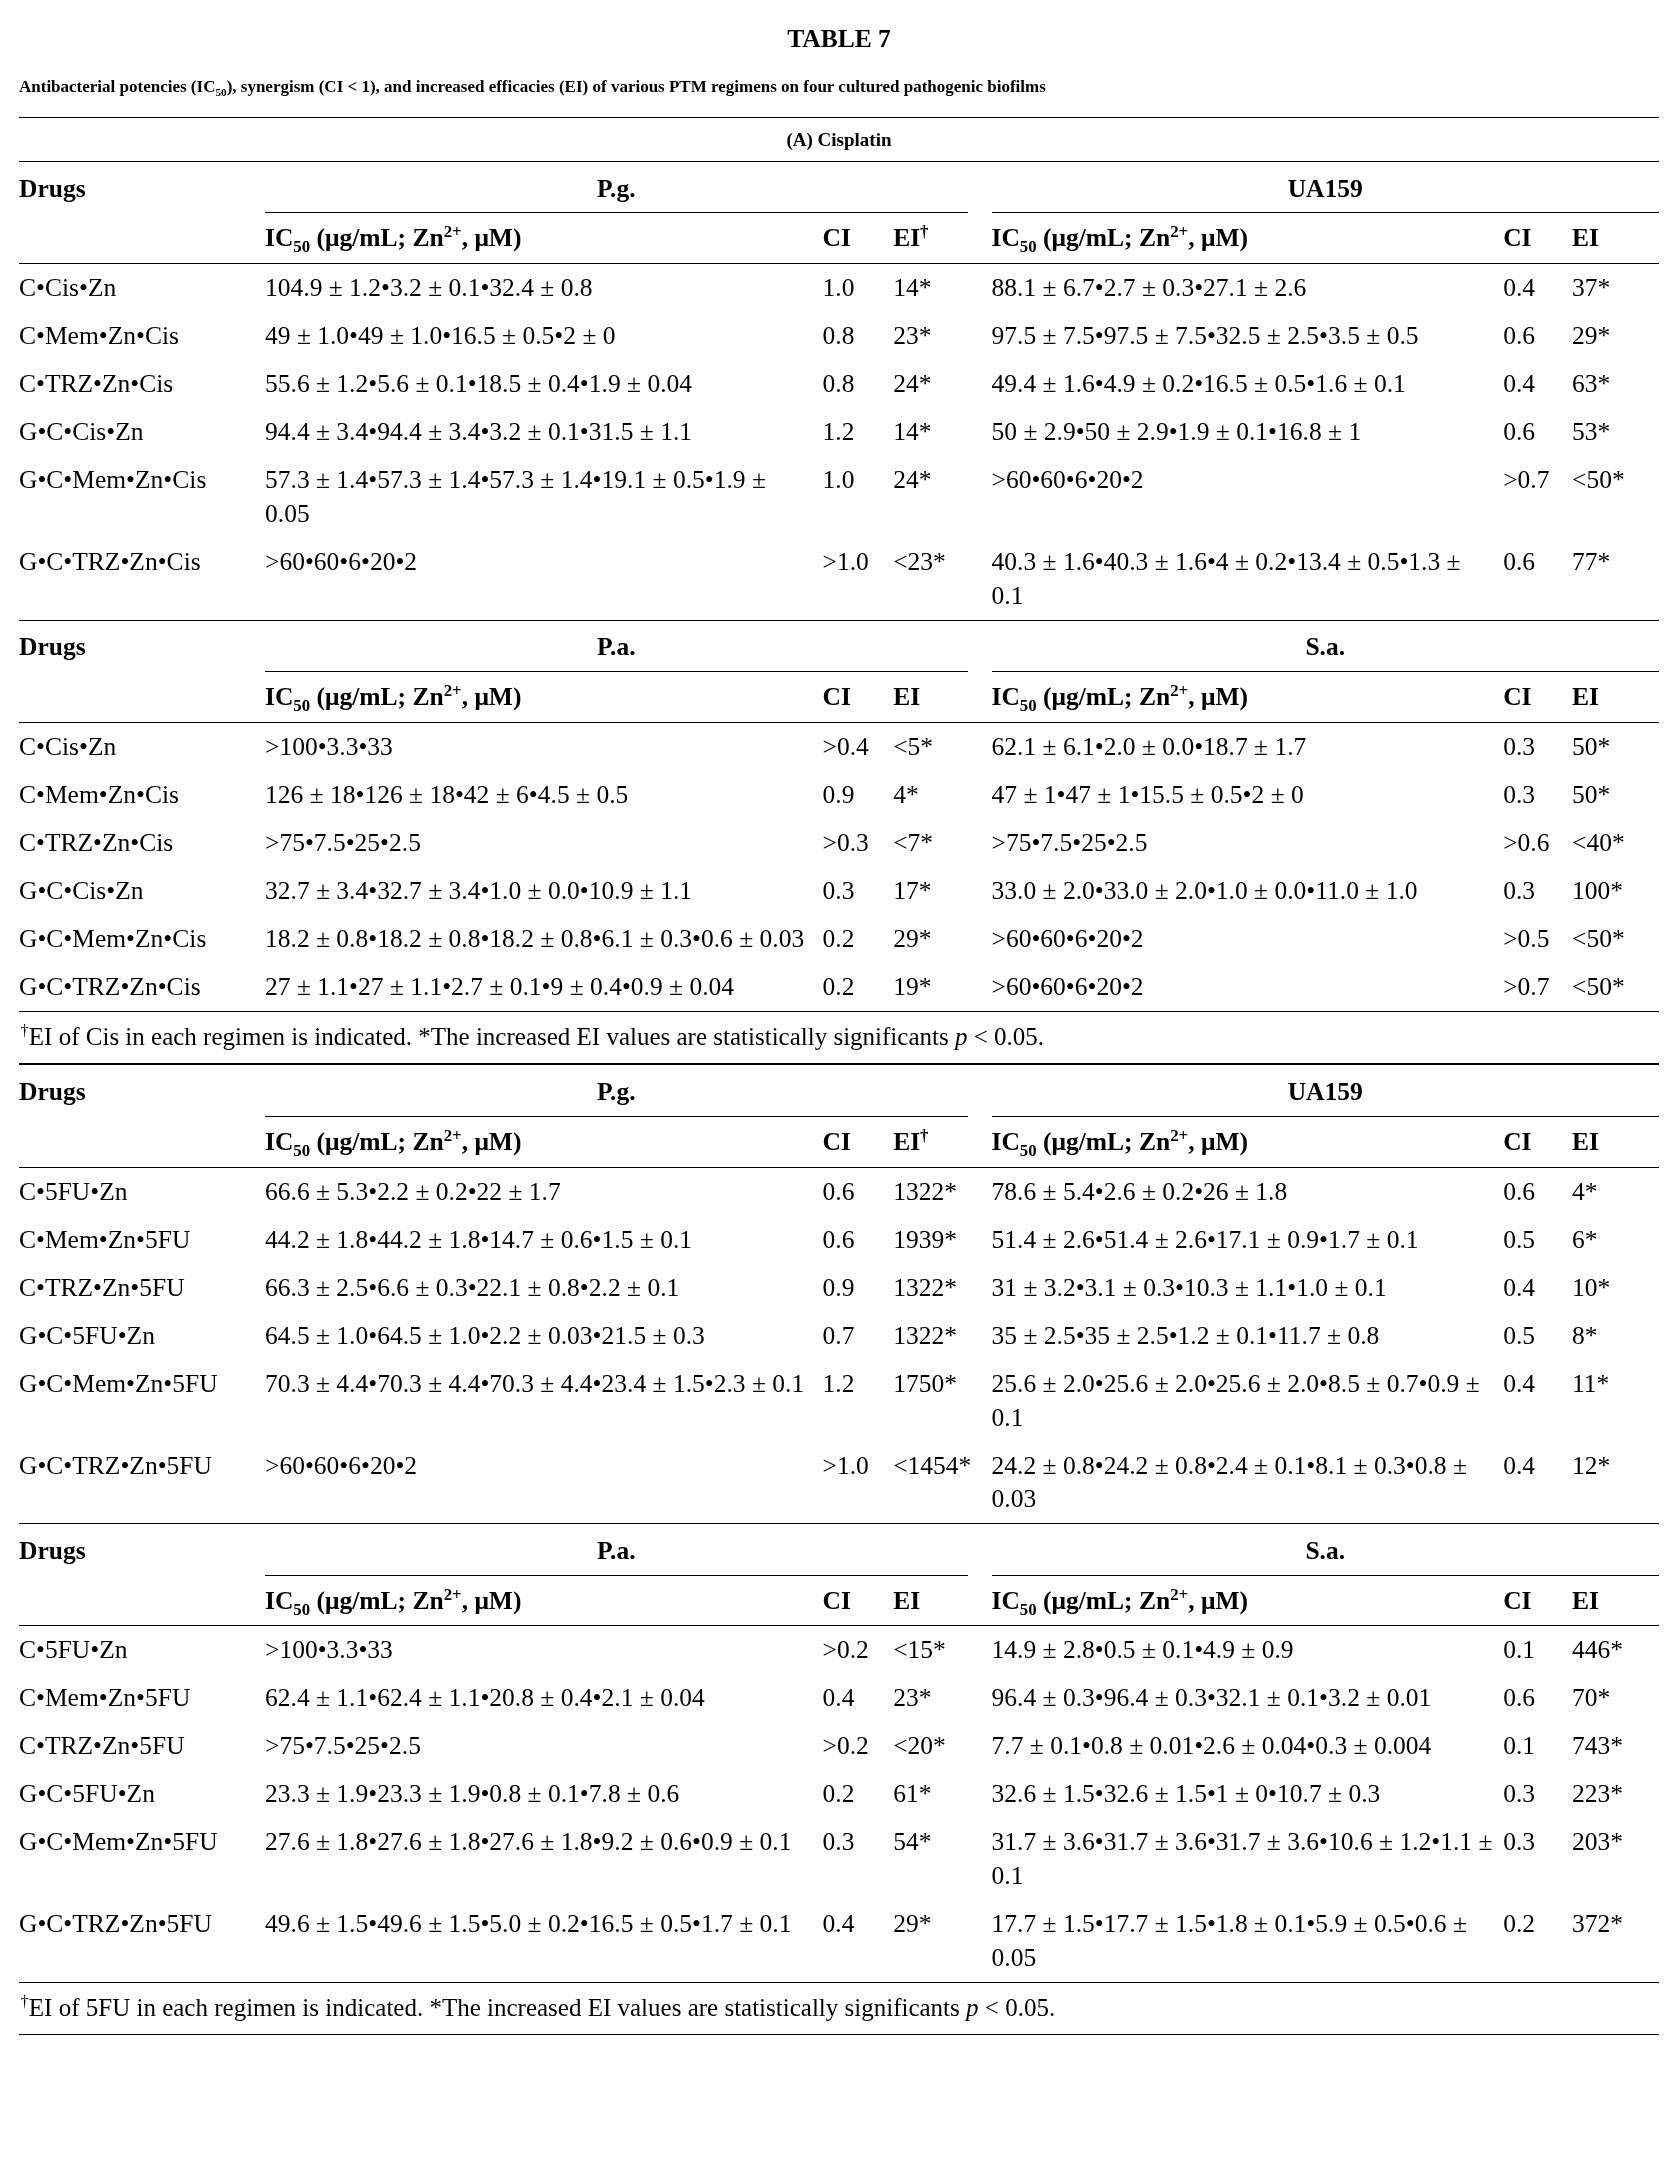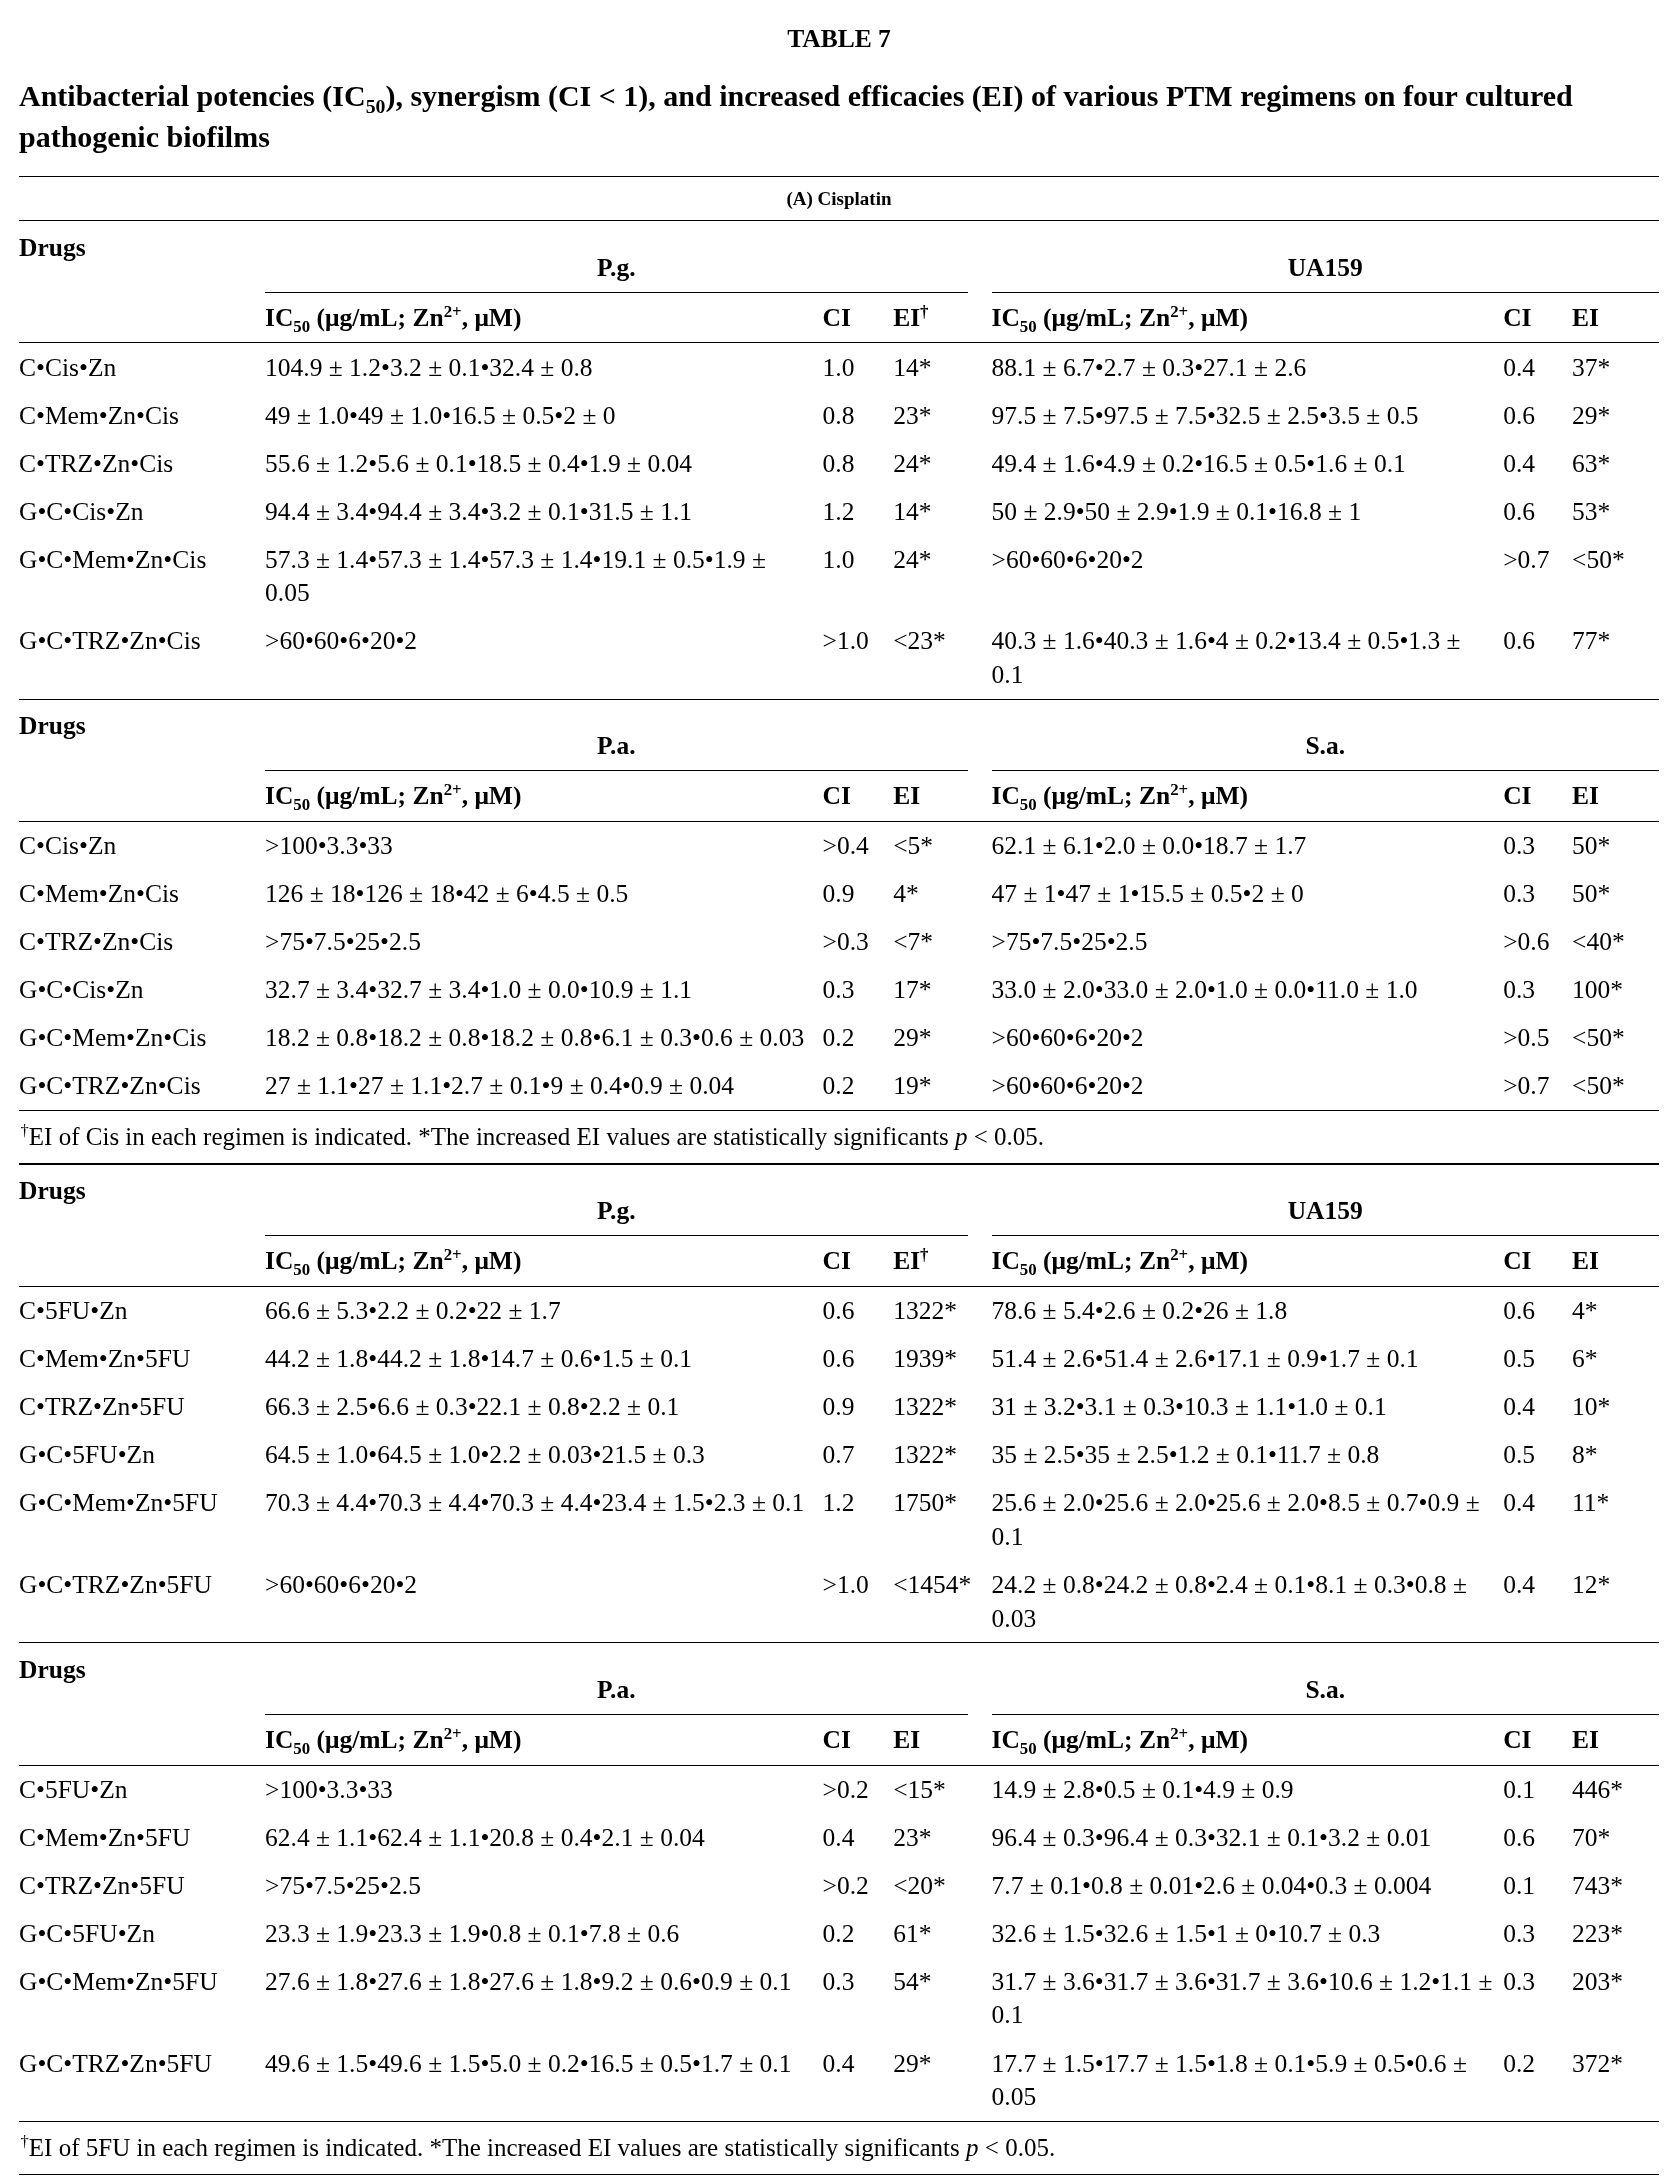--- a/index.html
+++ b/index.html
@@ -13,21 +13,21 @@
     padding: 12.7px 19px 8px 19px;
   }
   .table-label {
     text-align: center;
     font-weight: bold;
     font-size: 25.5px;
     margin: 11px 0 21px 0;
   }
   .caption {
     font-weight: bold;
-    font-size: 30px;
+    font-size: 17px;
     line-height: 1.38;
     margin: 0 0 19px 0;
   }
   .section { border-top: 1.6px solid #000; }
   .section.no-top { border-top: none; }
   .section-title {
     text-align: center;
     font-weight: bold;
     font-size: 19px;
     padding: 10.4px 0 10.4px 0;
@@ -53,21 +53,20 @@
     padding: 7.2px 9.6px 7.2px 0;
     font-weight: normal;
   }
   th { font-weight: bold; }
   tr.group-row th { padding: 9.6px 0 0 0; }
   tr.group-row th.drugs-hdr { padding: 9.6px 9.6px 0 0; }
   .gline {
     text-align: center;
     border-bottom: 1.6px solid #000;
     padding-bottom: 7.2px;
-    margin-top: 20px;
   }
   .gline.gap { margin-right: 24px; }
   tr.colhdr th { border-bottom: 1.6px solid #000; padding-top: 8px; padding-bottom: 8px; }
   sub, sup { font-size: 66%; line-height: 0; }
   .footnote {
     border-top: 1.6px solid #000;
     border-bottom: 1.6px solid #000;
     font-size: 25px;
     line-height: 1.3;
     padding: 9.6px 3.2px 9.6px 1.6px;

